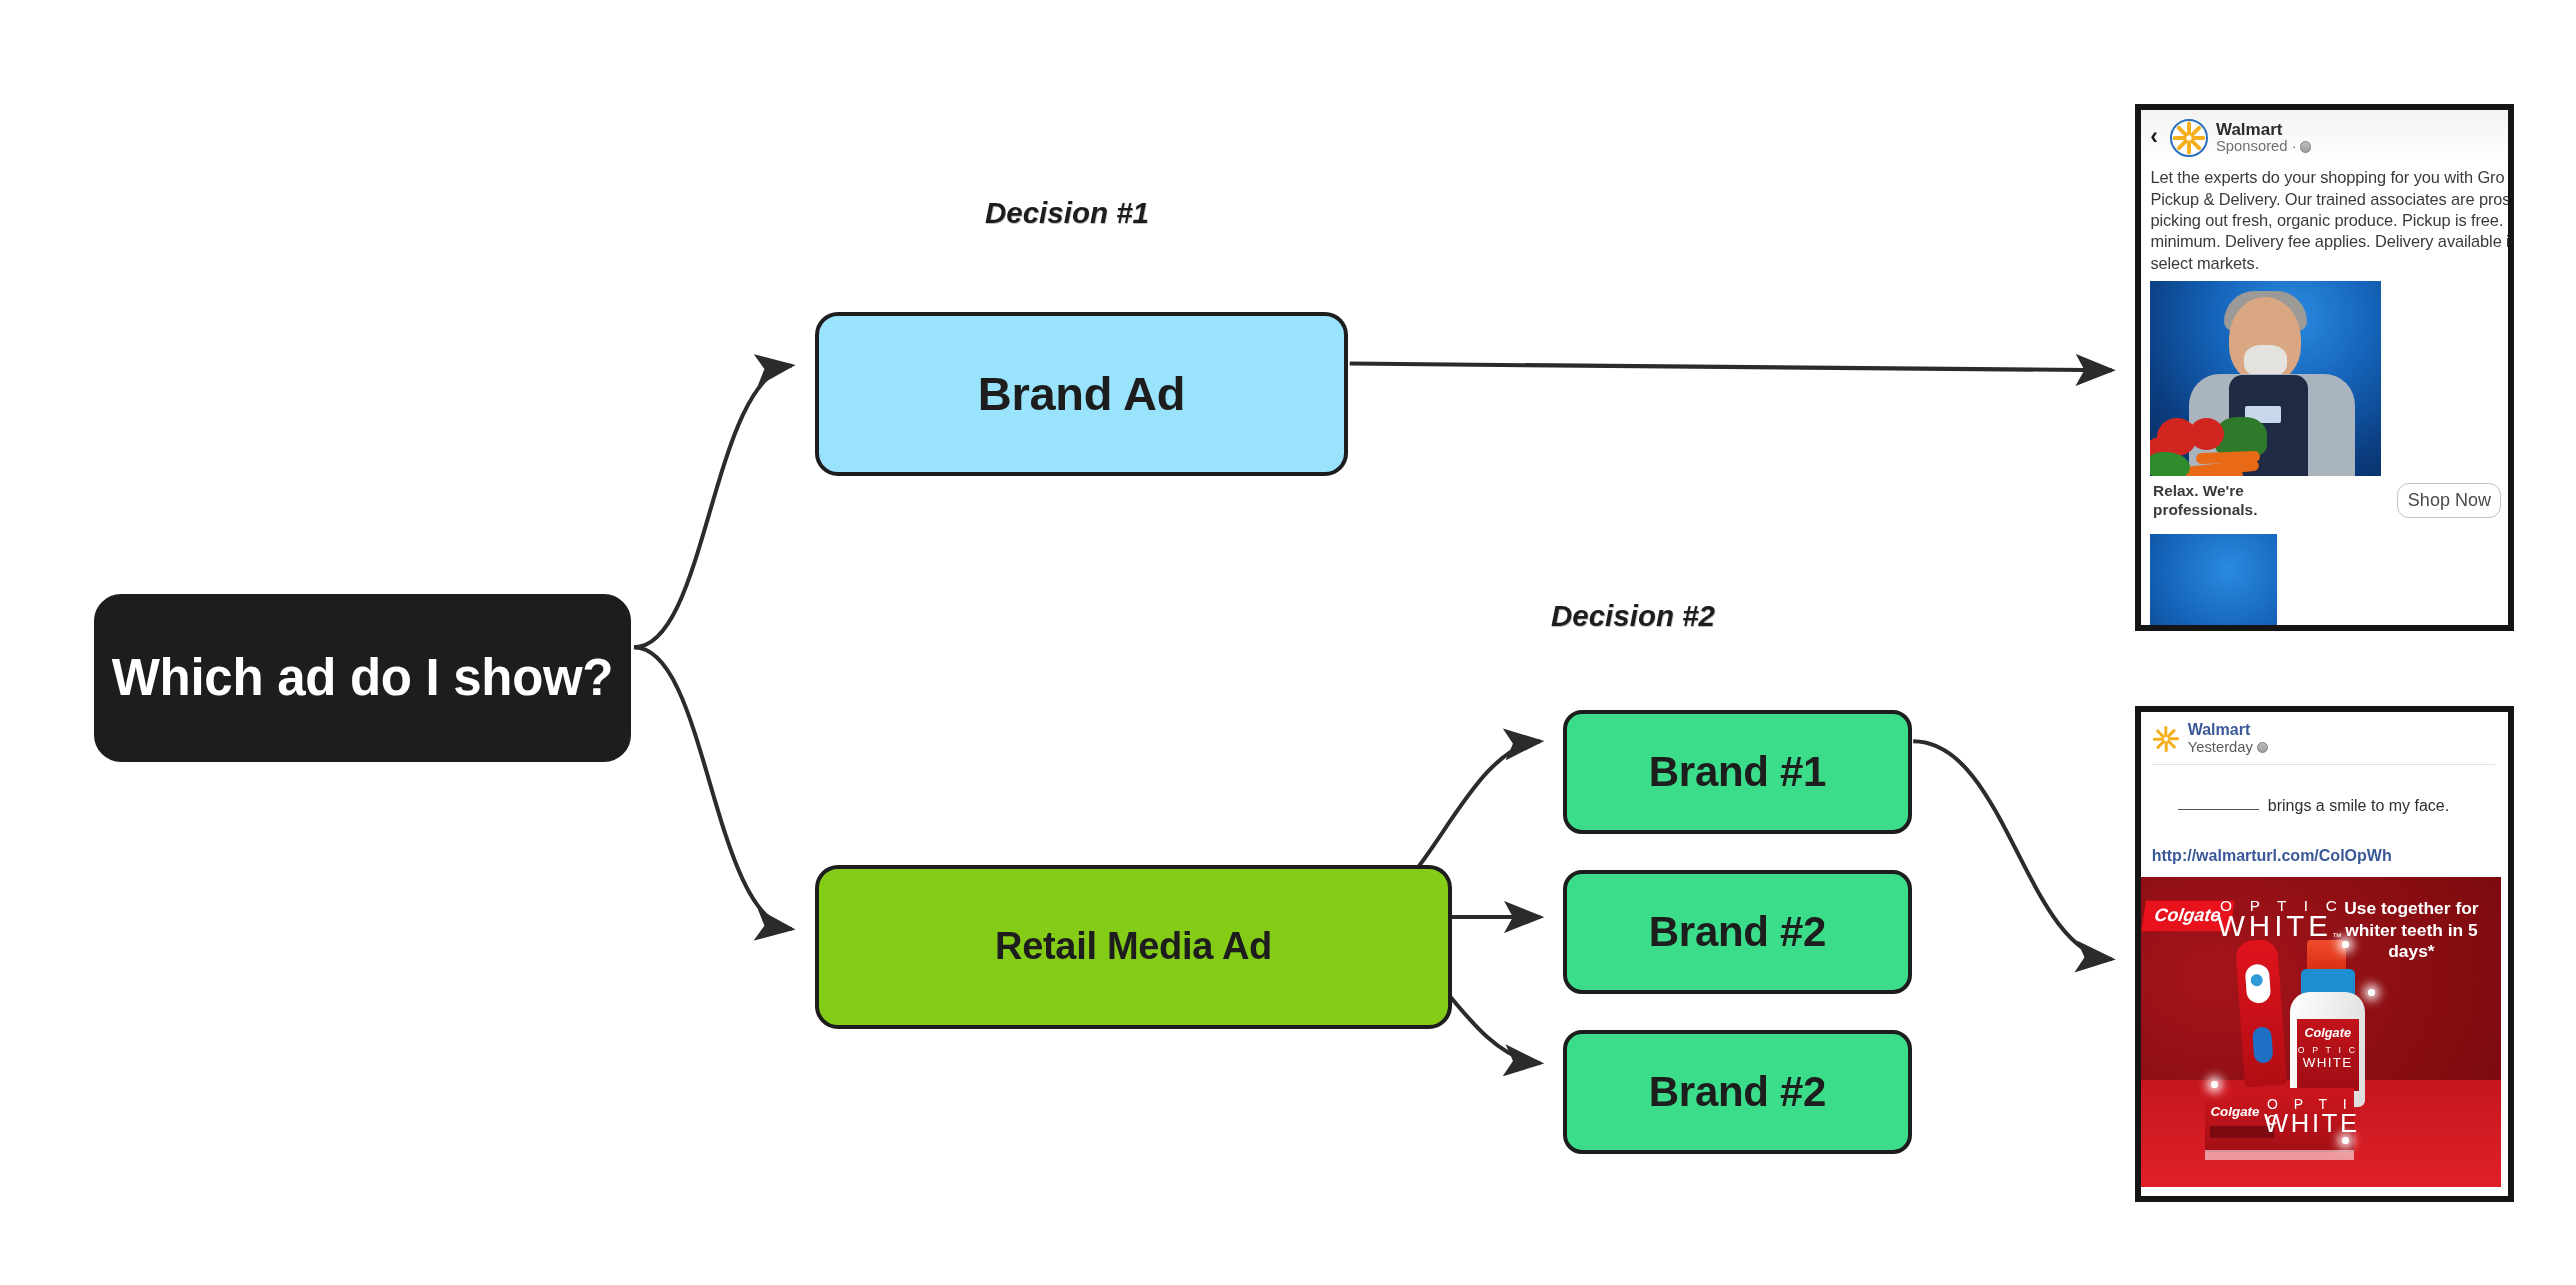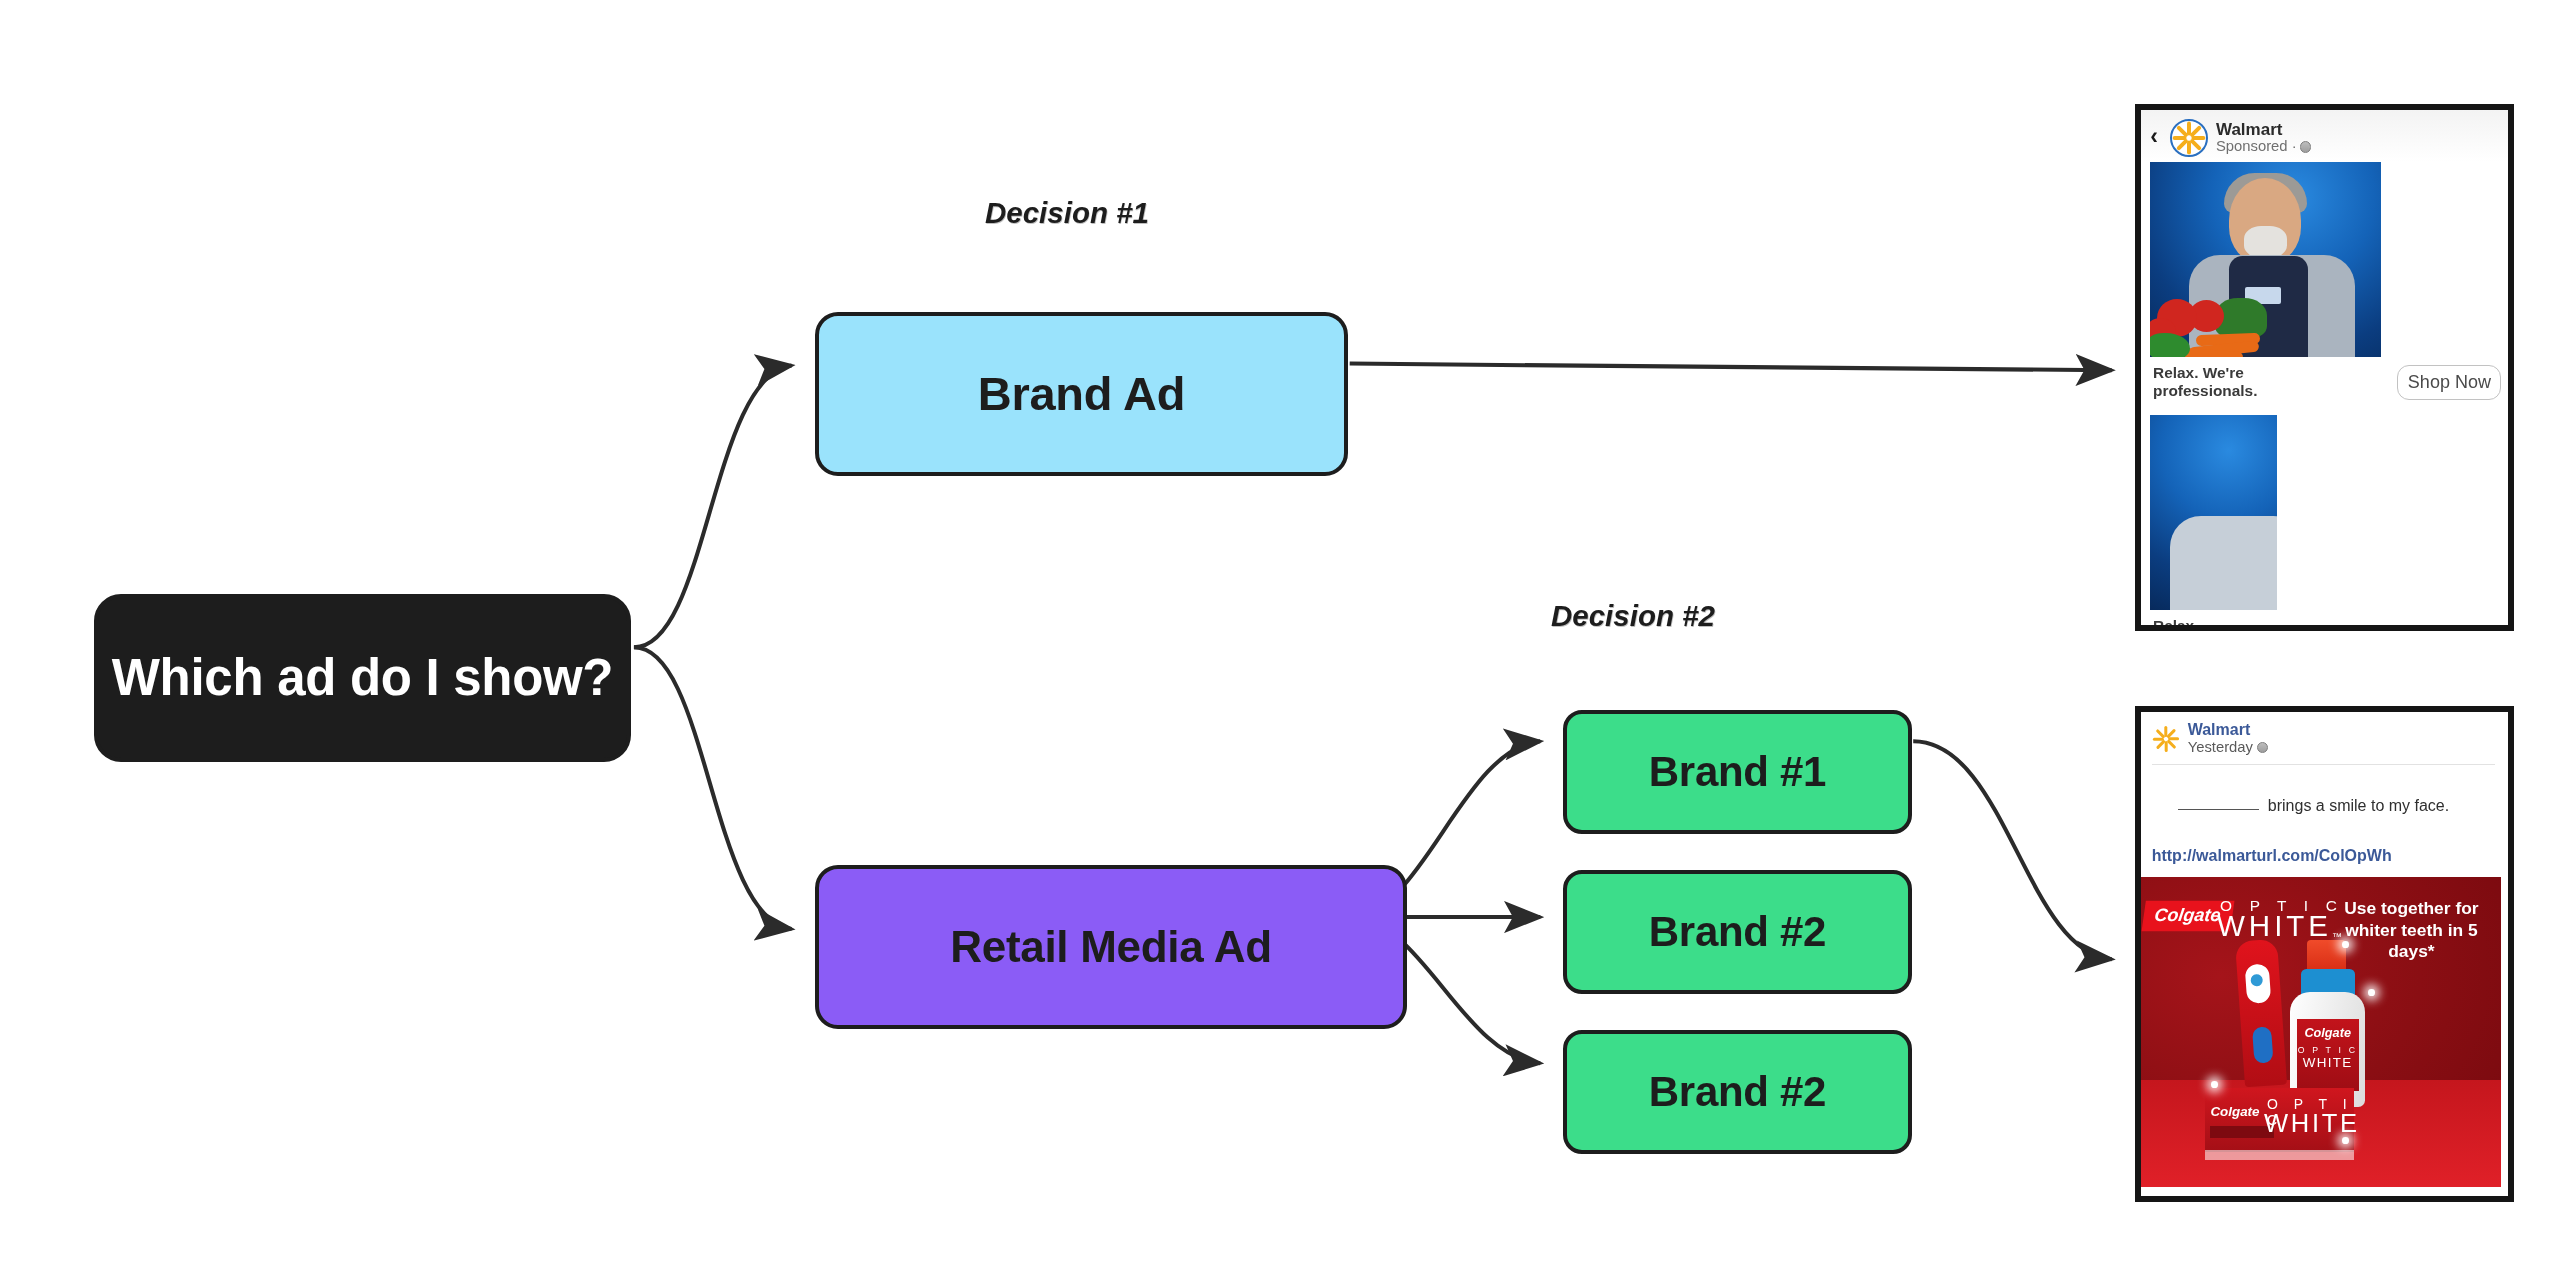--- a/index.html
+++ b/index.html
@@ -26,22 +26,22 @@
   .node-root {
     left: 94px; top: 564px; width: 537px; height: 168px;
     background: #1d1d1d; border-color: #1d1d1d; color: #ffffff;
     font-size: 51px; border-radius: 27px;
   }
   .node-brandad {
     left: 815px; top: 282px; width: 533px; height: 164px;
     background: #9ae3fc; color: #1d1d1d; font-size: 47px;
   }
   .node-retail {
-    left: 815px; top: 835px; width: 592px; height: 164px;
-    background: #8b5cf6; color: #1d1d1d; font-size: 44px;
+    left: 815px; top: 835px; width: 637px; height: 164px;
+    background: #84cc16; color: #1d1d1d; font-size: 38px;
   }
   .node-brand {
     left: 1563px; width: 349px; height: 124px;
     background: #3cdd8a; color: #1d1d1d; font-size: 42px;
     border-radius: 19px;
   }
   .node-brand1 { top: 680px; }
   .node-brand2 { top: 840px; }
   .node-brand3 { top: 1000px; }
 
@@ -267,20 +267,25 @@
         <i style="transform:translate(-50%,-50%) rotate(315deg) translateY(-9.4px)"></i>
       </div>
       <div class="wm-names">
         <div class="wm-brand">Walmart</div>
         <div class="wm-sub">
           <span>Sponsored · </span>
           <span class="globe"></span>
         </div>
       </div>
     </div>
+    <div class="wm-body">Let the experts do your shopping for you with Gro
+Pickup &amp; Delivery. Our trained associates are pros
+picking out fresh, organic produce. Pickup is free.
+minimum. Delivery fee applies. Delivery available i
+select markets.</div>
     <div class="wm-carousel">
       <div class="wm-slide">
         <div class="wm-photo">
           <div class="hair"></div>
             <div class="face"></div>
             <div class="beard"></div>
           <div class="torso"></div>
             <div class="vest"></div>
             <div class="badge"></div>
           <div class="veg">

